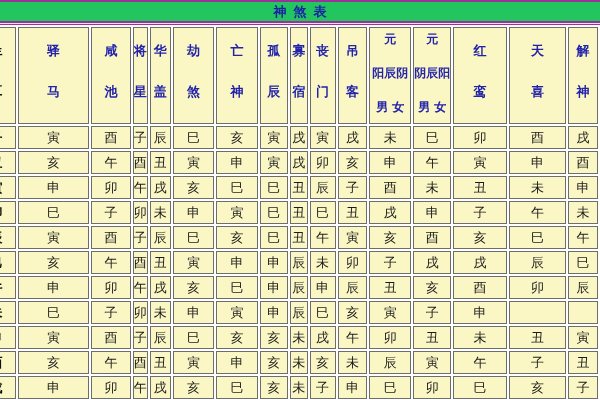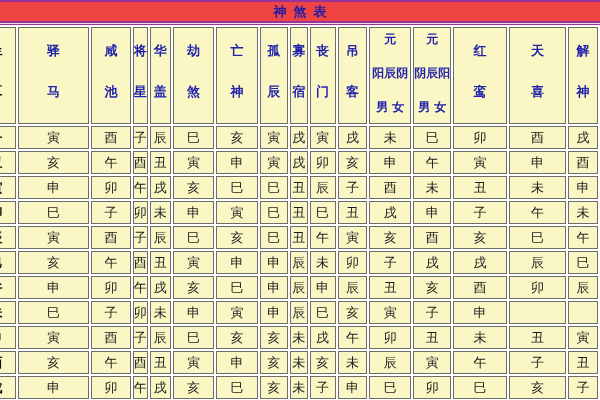--- a/index.html
+++ b/index.html
@@ -2,21 +2,21 @@
 <html><head>
 <meta charset="utf-8">
 <style>
   html,body{
     margin:0;padding:0;width:600px;height:400px;overflow:hidden;
     background:#ffffff;
     font-family:"DejaVu Serif","Liberation Serif",serif;
   }
   .title-band{
     border-top:2px solid #993399;
-    background:#ef4444;
+    background:#22c55e;
     height:19px;
     display:flex;align-items:center;justify-content:center;
   }
   .title-band .title{
     color:#1d1daa;font-weight:bold;font-size:13px;letter-spacing:7px;
     text-indent:7px;
   }
   .double-rule{height:0;border-top:2px solid #993399;border-bottom:2px solid #993399;}
   .double-rule .inner{height:1px;background:#ecdfec;}
   table{

